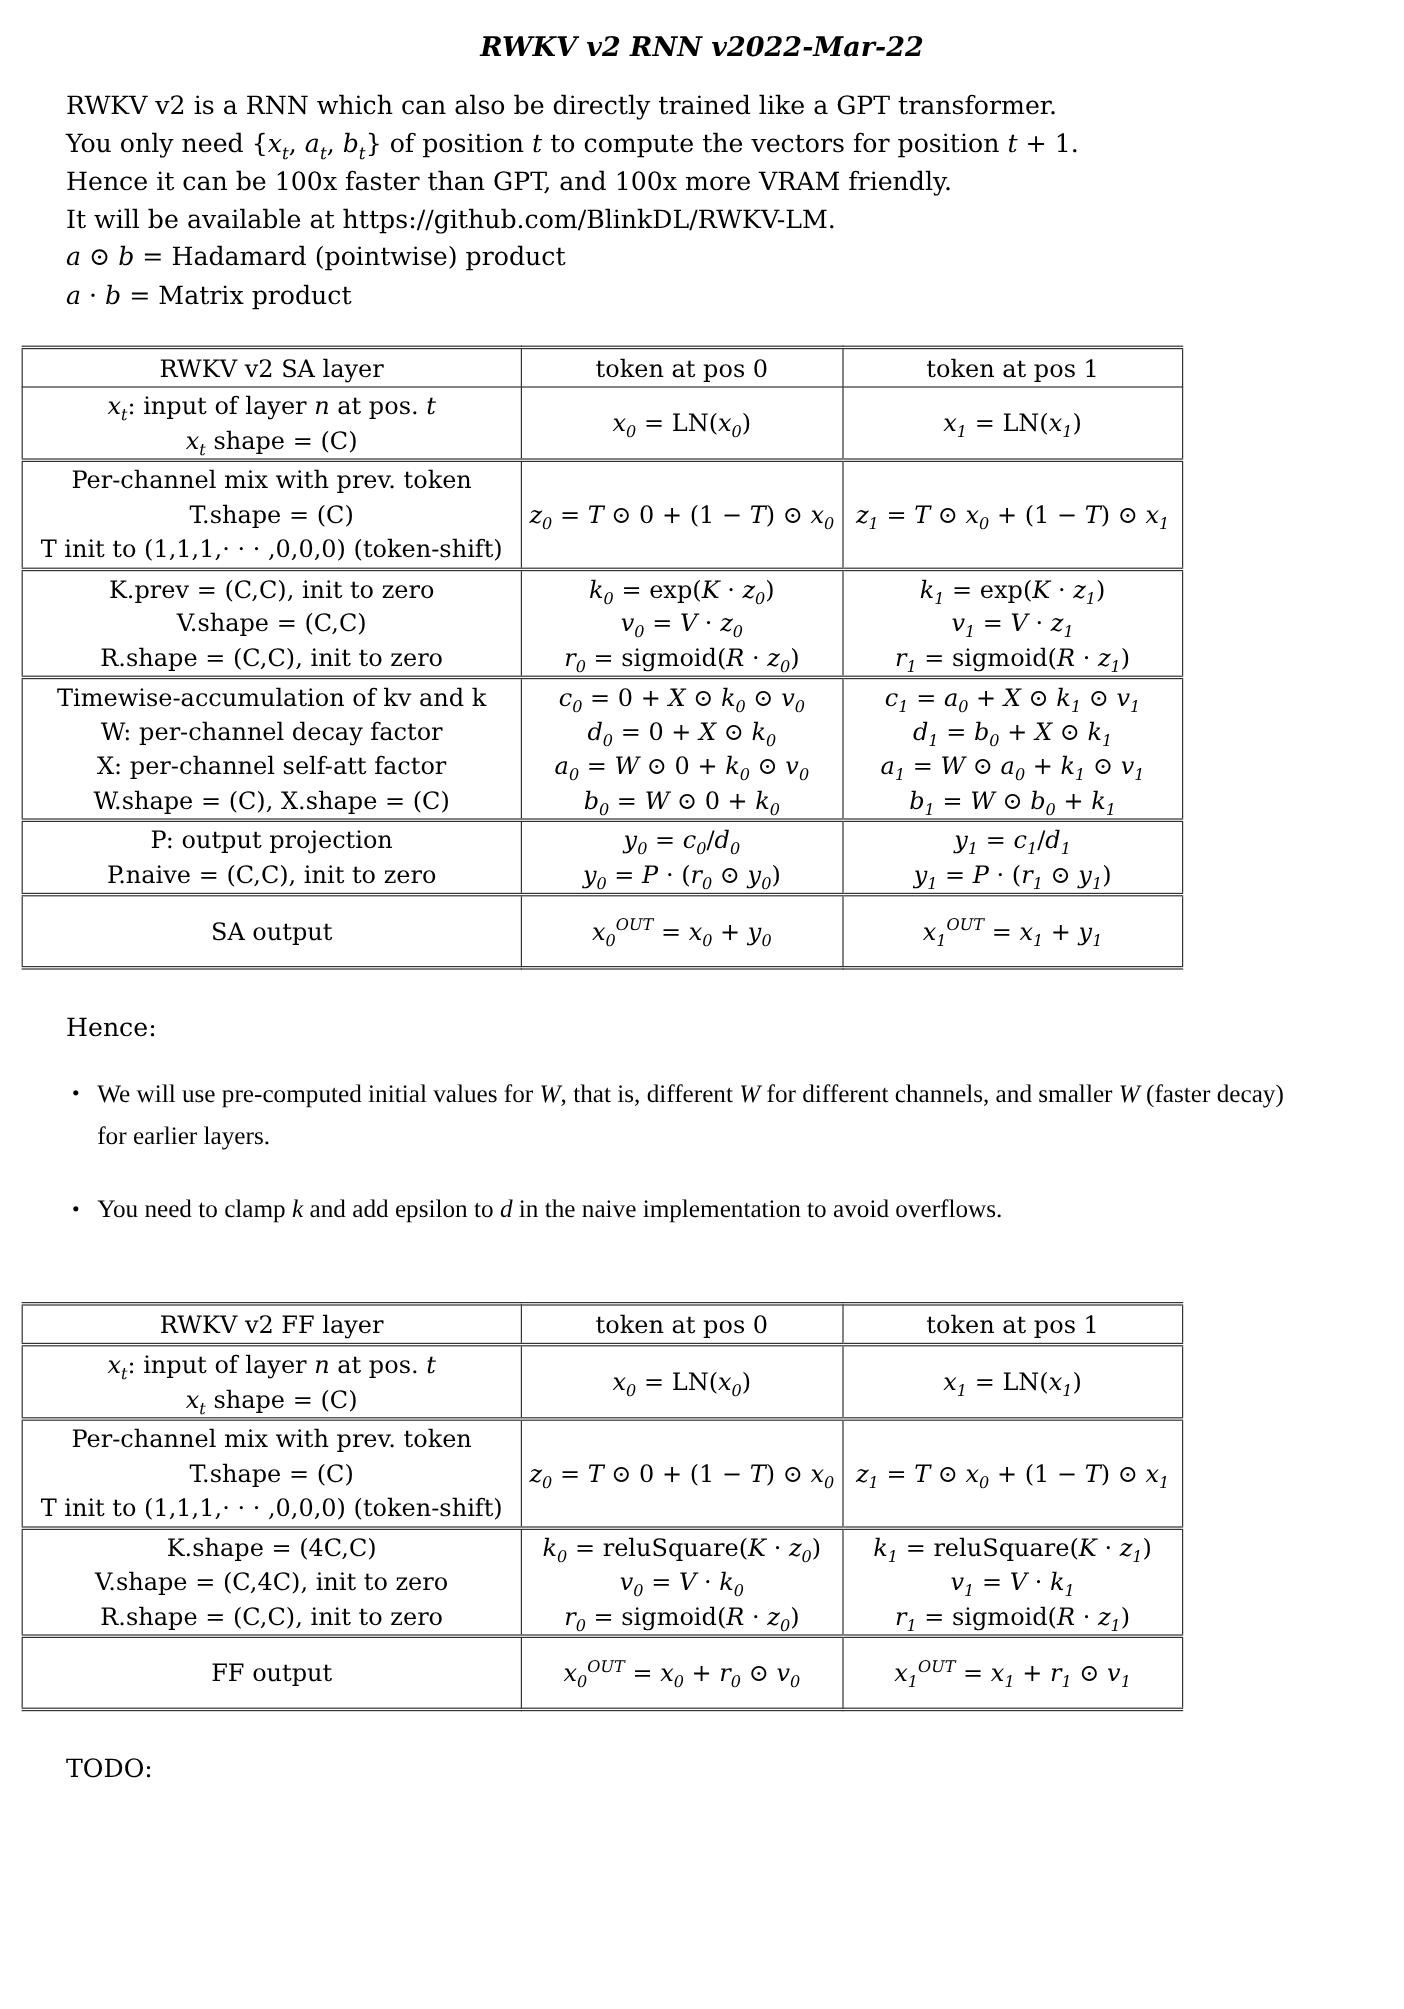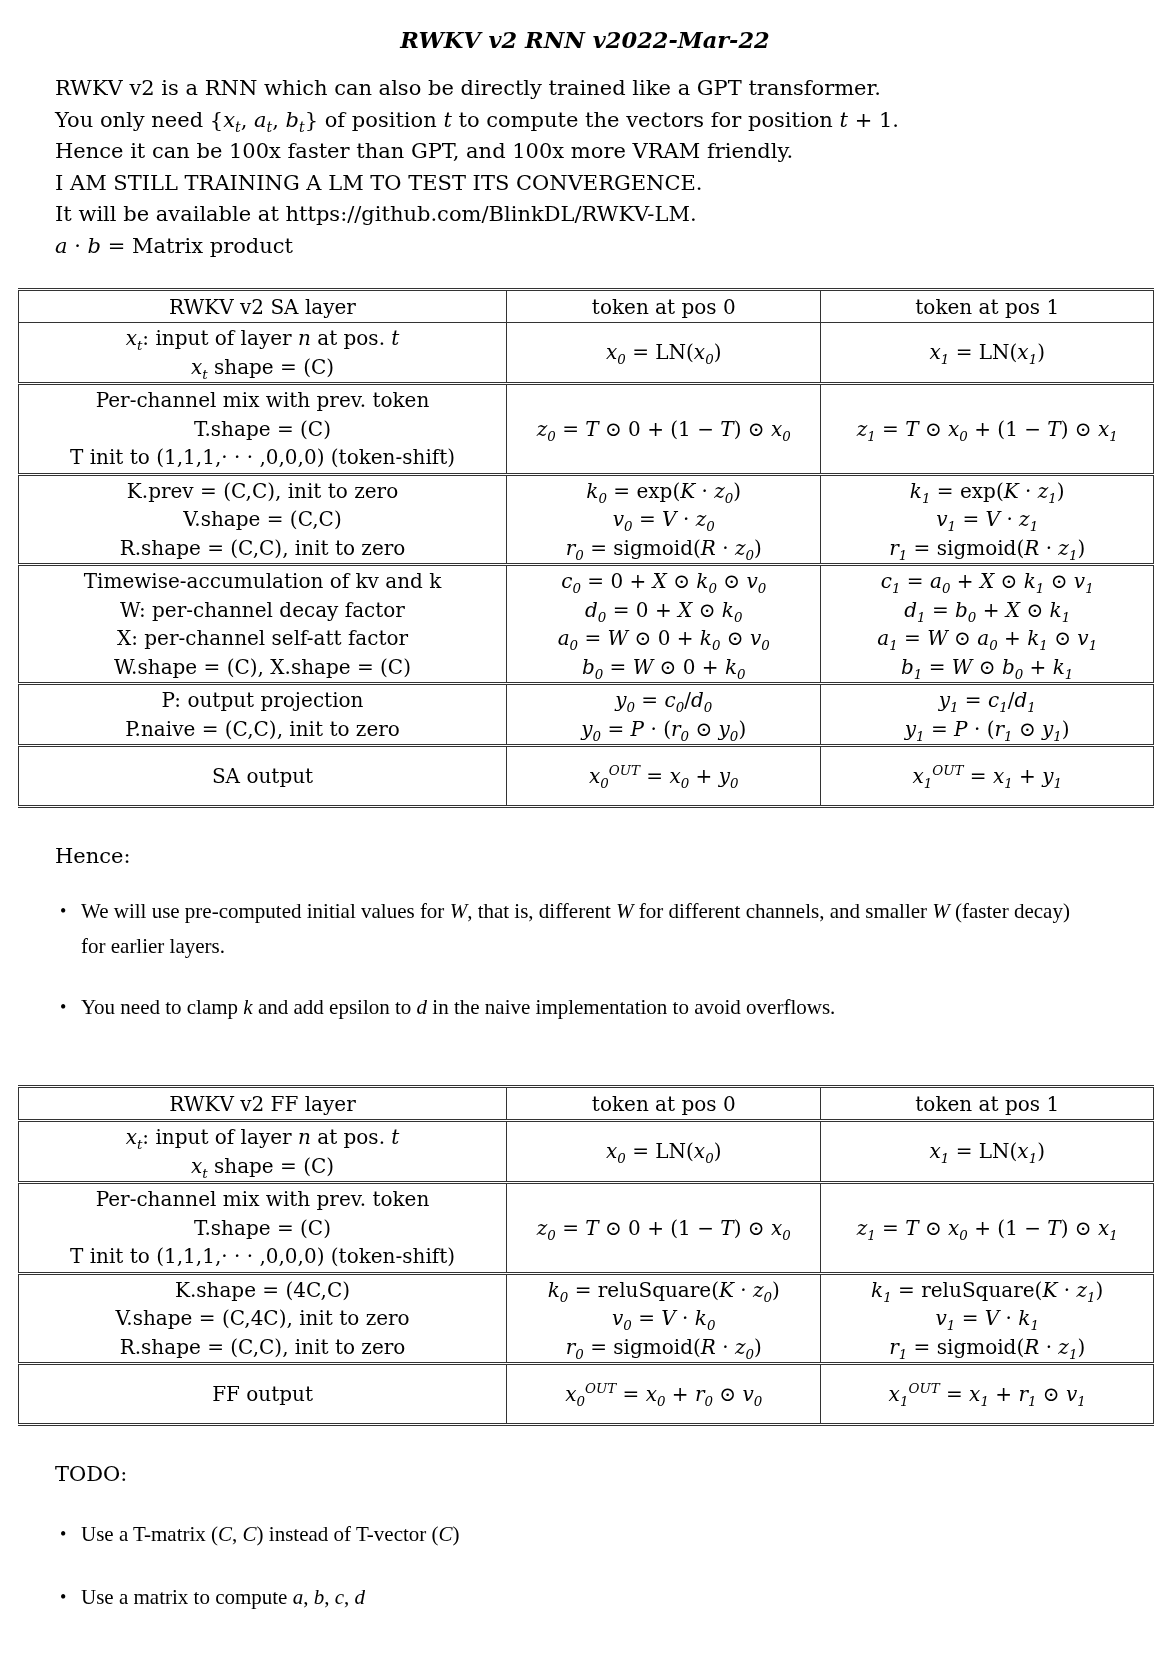--- a/index.html
+++ b/index.html
@@ -8,21 +8,21 @@
     background:#ffffff; color:#000000;
     font-family:"DejaVu Serif","Liberation Serif",serif;
     font-size:21px;
   }
   .title { font-size:22.5px; font-weight:bold; text-align:center; margin:27px 0 0 0;font-style:italic; }
   .intro { margin:20px 0 0 55px; }
   .intro .ln { line-height:31.5px; white-space:nowrap; }
 
   .ltable {
     border-collapse:collapse; table-layout:fixed;
-    margin:26px 0 0 18px; width:1136px; font-size:20px;
+    margin:26px 0 0 18px; width:968px; font-size:20px;
   }
   .ltable th, .ltable td {
     text-align:center; vertical-align:middle; padding:1px 3px;
     border-left:1px solid #333; border-right:1px solid #333;
   }
   .ltable { border:1px solid #333; border-top:3px double #333; border-bottom:3px double #333; }
   .ltable thead th { font-weight:normal; height:29px; border-bottom:1px solid #333; }
   .ltable.dblhead thead th { border-bottom:3px double #333; }
   .ltable tr.sep td { border-top:3px double #333; }
   .ltable .ln { line-height:28.5px; white-space:nowrap; }
@@ -41,22 +41,22 @@
 <body>
 
 <div class="page">
 
   <h1 class="title">RWKV v2 RNN v2022-Mar-22</h1>
 
   <div class="intro">
       <div class="ln">RWKV v2 is a RNN which can also be directly trained like a GPT transformer.</div>
       <div class="ln">You only need {<i>x<sub>t</sub></i>, <i>a<sub>t</sub></i>, <i>b<sub>t</sub></i>} of position <i>t</i> to compute the vectors for position <i>t</i> + 1.</div>
       <div class="ln">Hence it can be 100x faster than GPT, and 100x more VRAM friendly.</div>
-      <div class="ln">I AM STILL TRAINING A LM TO TEST ITS CONVERGENCE.</div>
       <div class="ln">It will be available at https://github.com/BlinkDL/RWKV-LM.</div>
+      <div class="ln"><i>a</i> ⊙ <i>b</i> = Hadamard (pointwise) product</div>
       <div class="ln"><i>a</i> · <i>b</i> = Matrix product</div>
     </div>
 
   <table class="ltable">
     <colgroup>
         <col style="width:43%">
         <col style="width:27.7%">
         <col style="width:29.3%">
       </colgroup>
     <thead>
@@ -227,19 +227,14 @@
             <div class="ln"><i>x<sub>0</sub><sup>OUT</sup></i> = <i>x<sub>0</sub></i> + <i>r<sub>0</sub></i> ⊙ <i>v<sub>0</sub></i></div>
           </td>
         <td class="frm">
             <div class="ln"><i>x<sub>1</sub><sup>OUT</sup></i> = <i>x<sub>1</sub></i> + <i>r<sub>1</sub></i> ⊙ <i>v<sub>1</sub></i></div>
           </td>
       </tr>
     </tbody>
   </table>
 
   <div class="section-heading">TODO:</div>
-  <ul class="bullets todo-list">
-    <li>Use a T-matrix (<i>C</i>, <i>C</i>) instead of T-vector (<i>C</i>)</li>
-    <li>Use a matrix to compute <i>a</i>, <i>b</i>, <i>c</i>, <i>d</i></li>
-
-  </ul>
 
 </div>
 
 </body></html>

